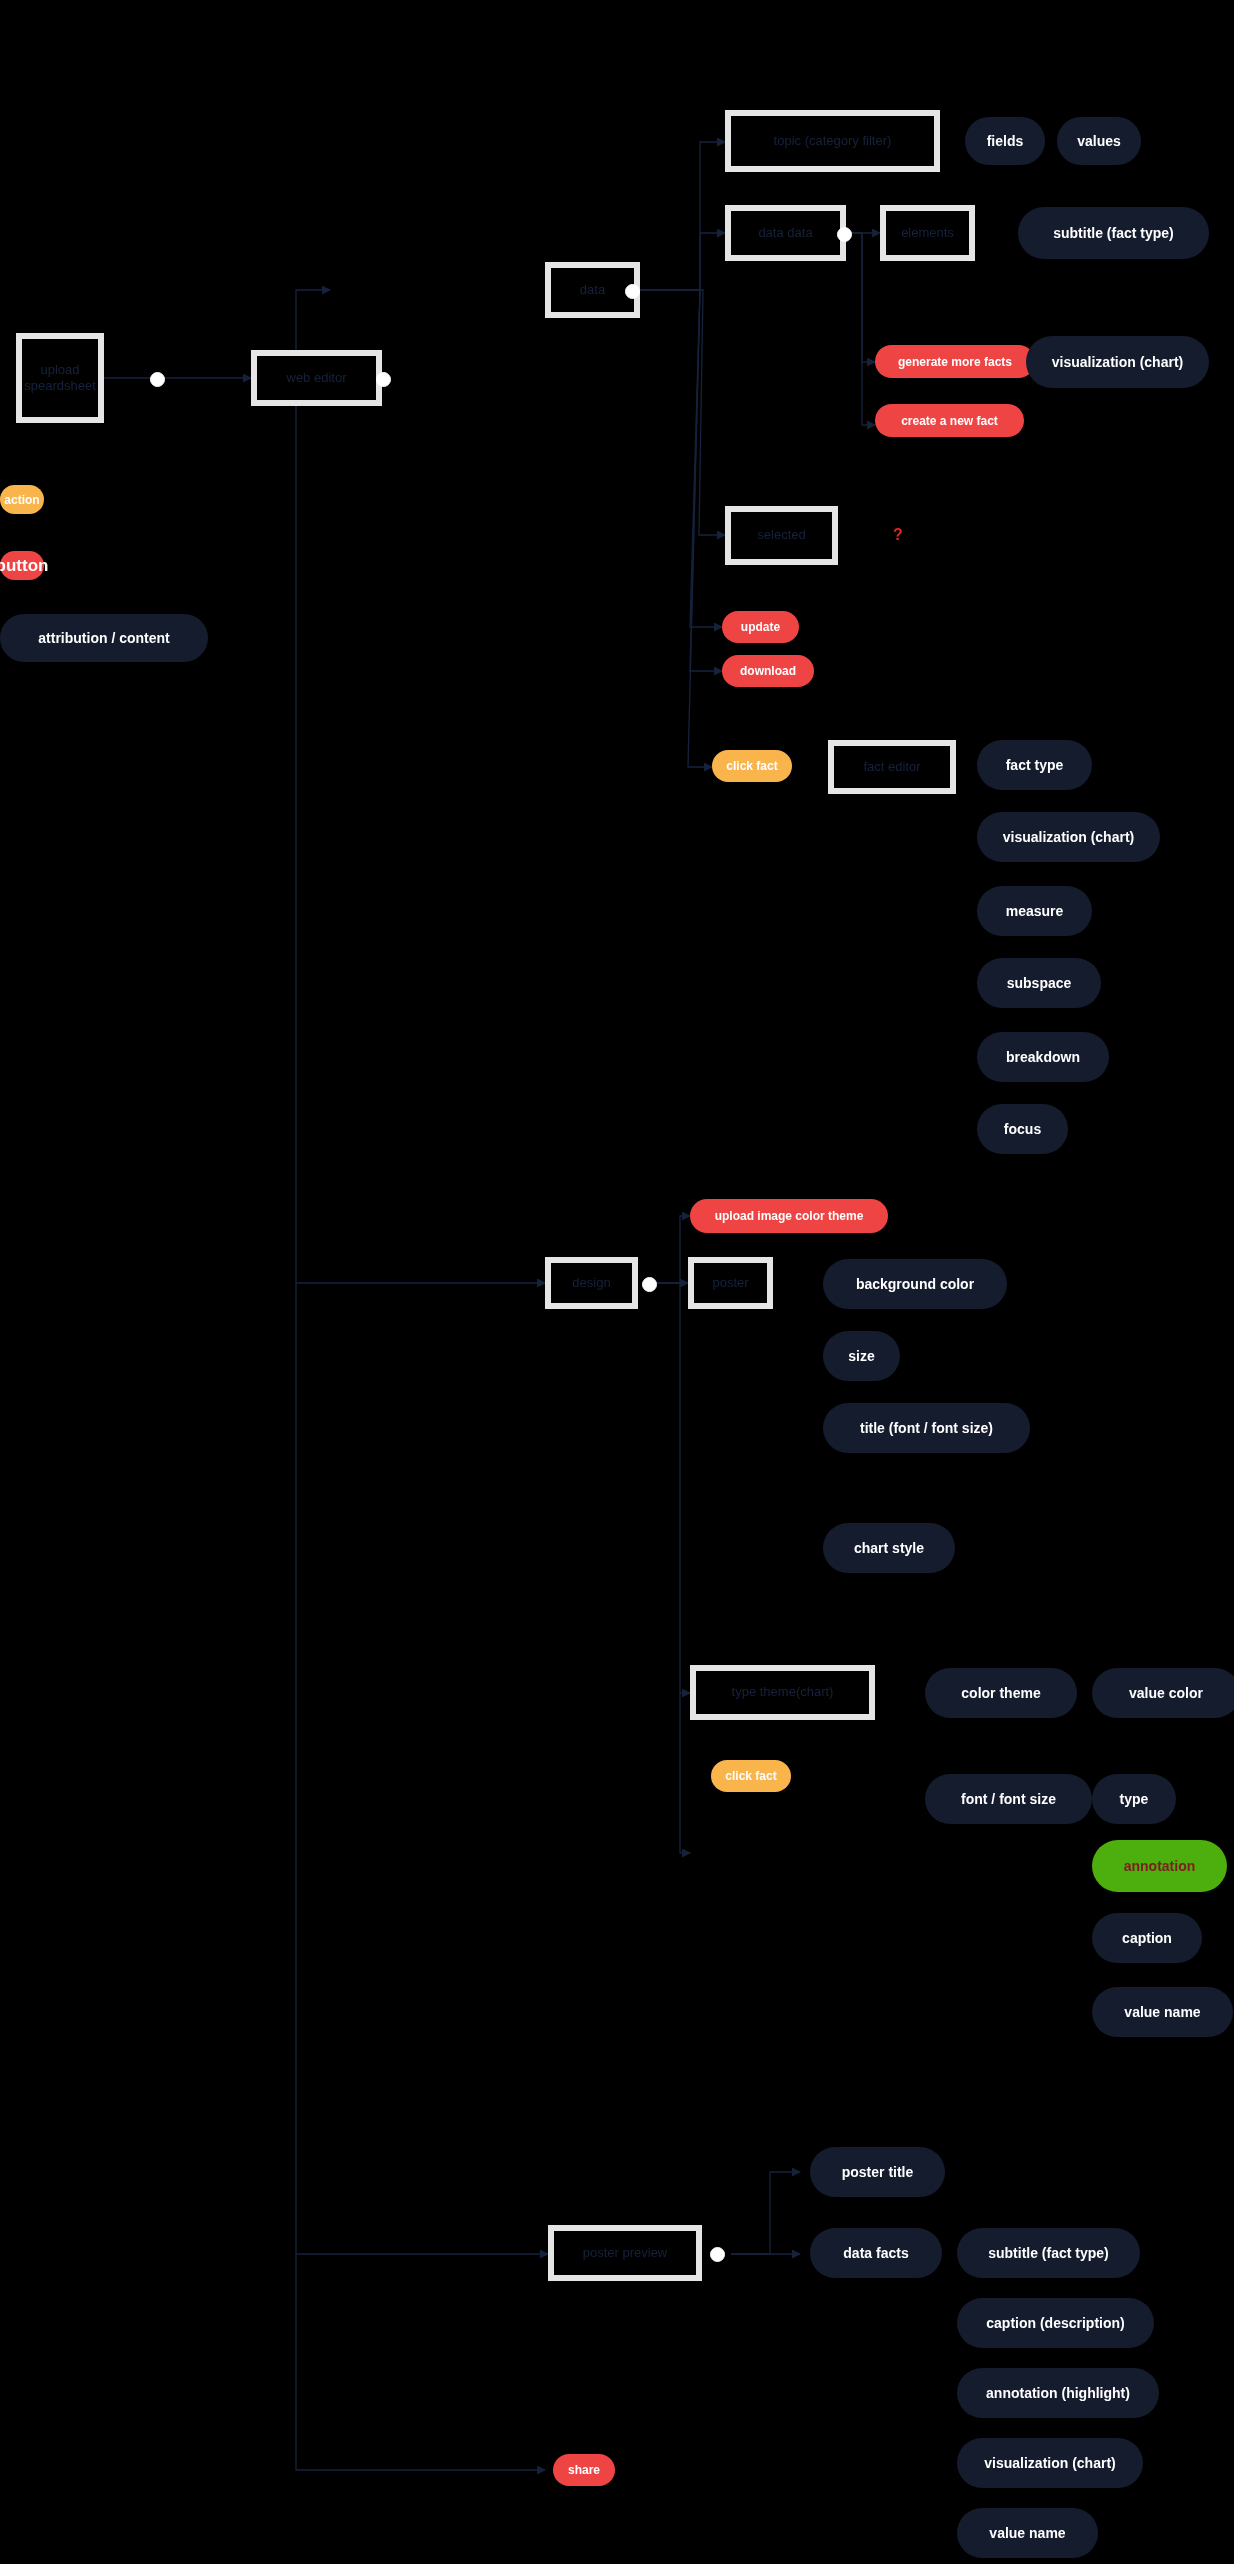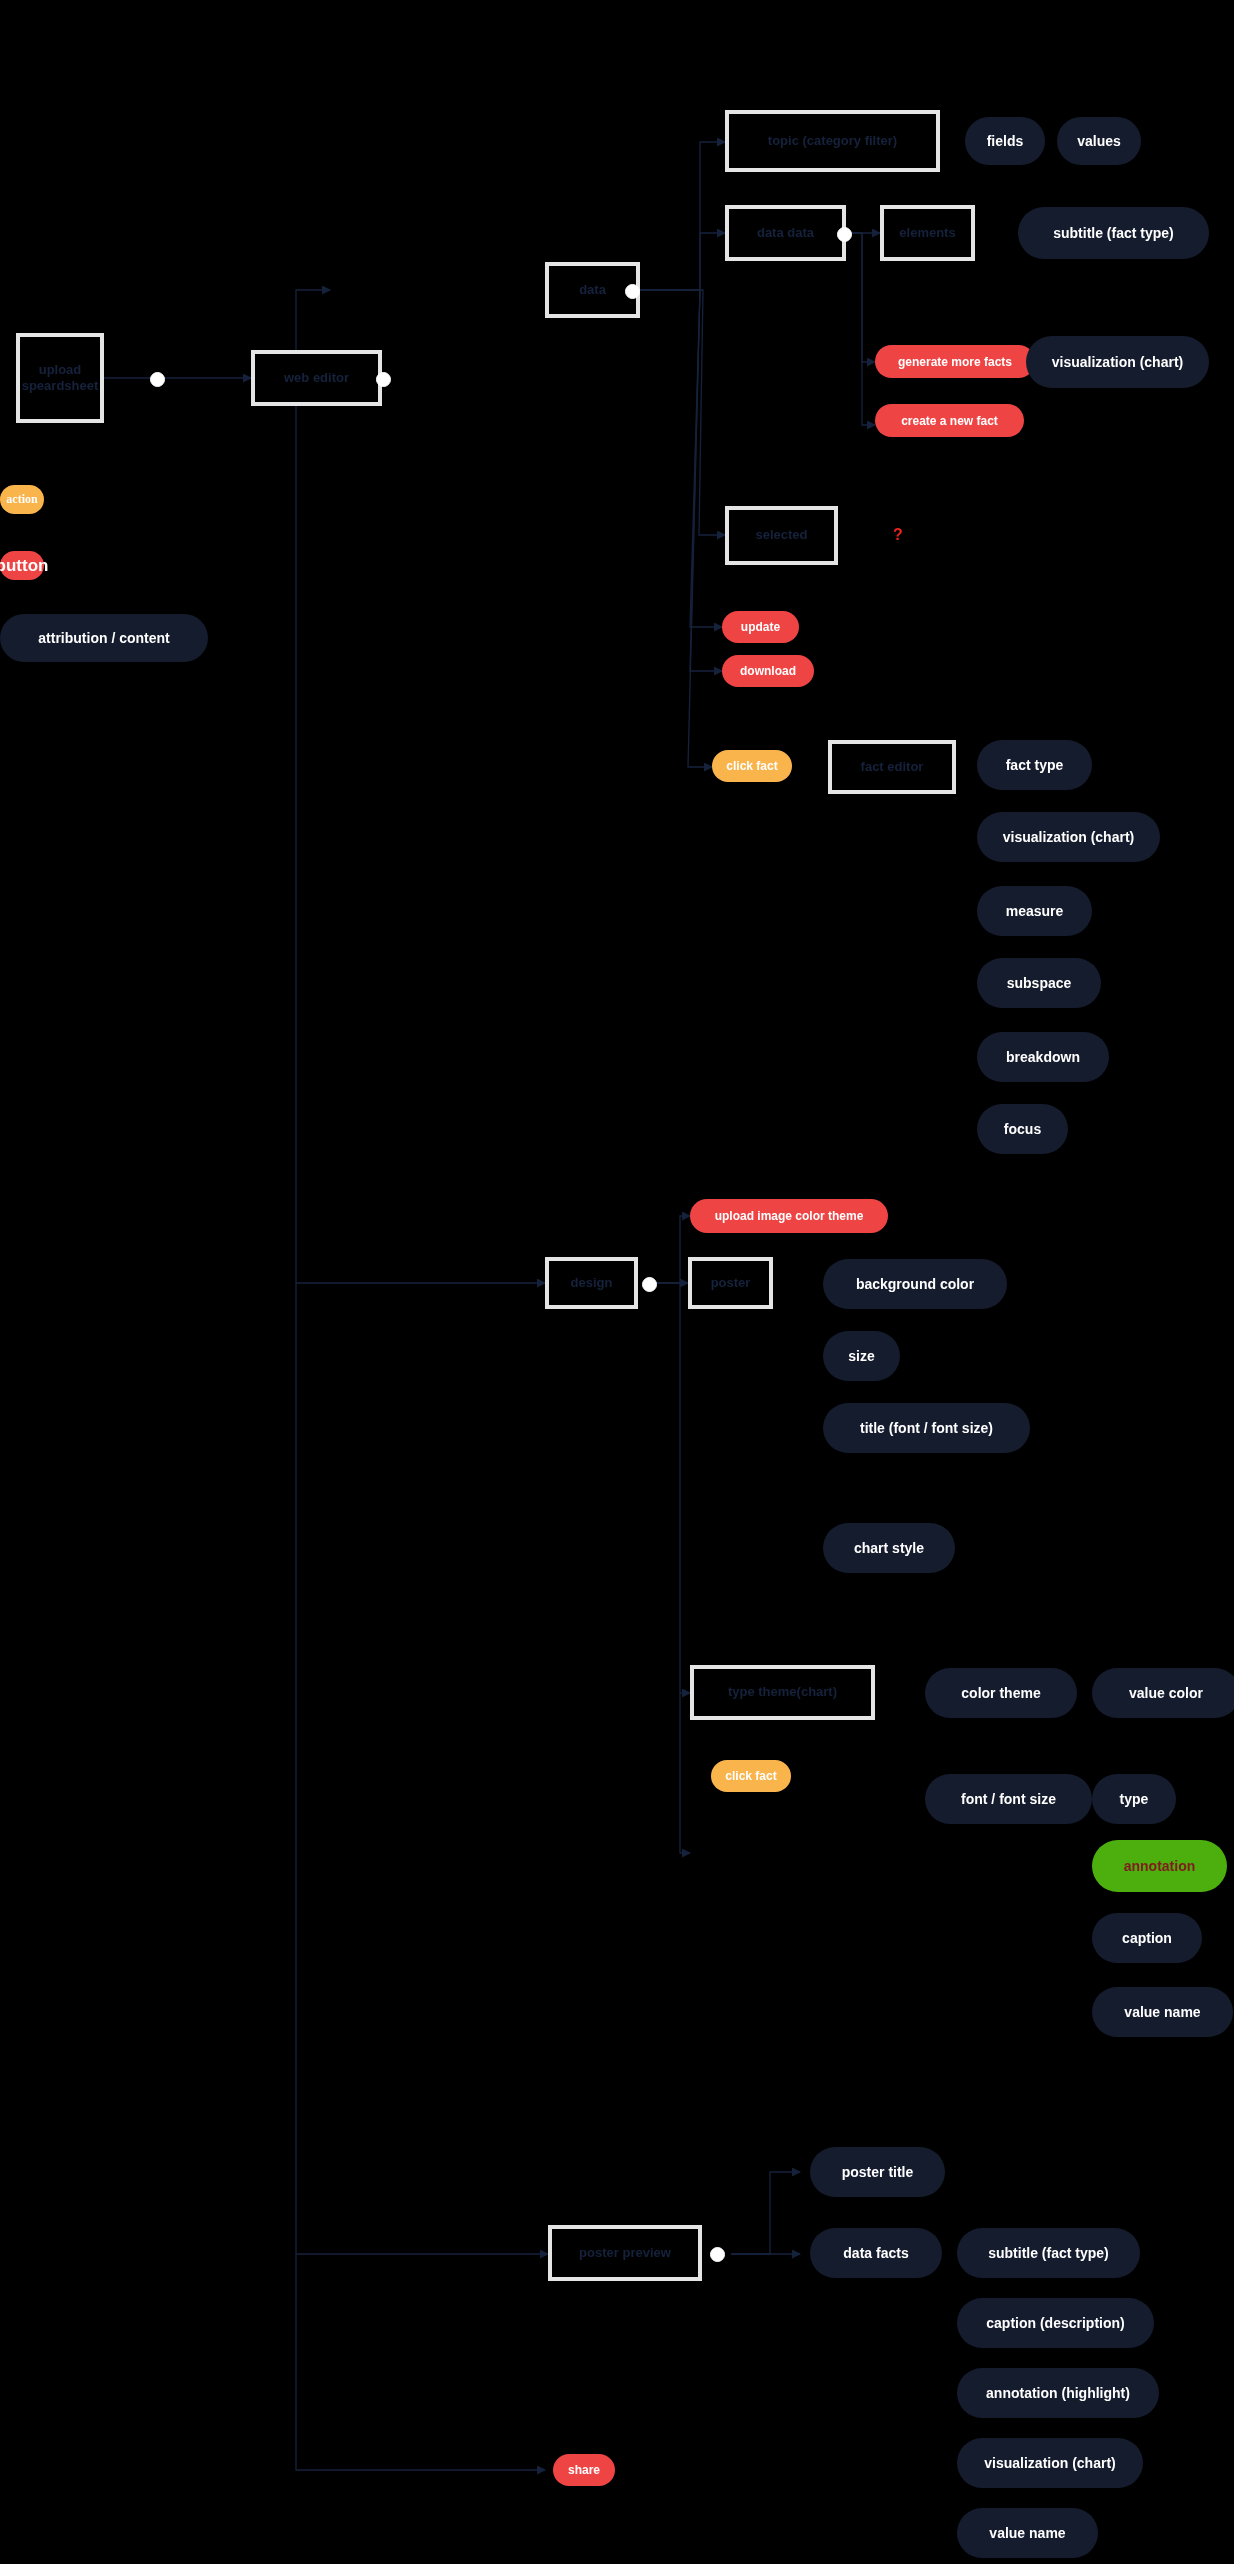--- a/index.html
+++ b/index.html
@@ -7,22 +7,22 @@
     width:1234px;height:2564px;position:relative;overflow:hidden;
     font-family:"Liberation Sans","DejaVu Sans",sans-serif;
     color:#fff;
   }
   #canvas{position:absolute;inset:0;width:1234px;height:2564px;}
   svg.edges{position:absolute;left:0;top:0;width:1234px;height:2564px;pointer-events:none;}
 
   
   .box{
     position:absolute;box-sizing:border-box;
-    border:4px solid #e5e5e5;background:#000;
-    color:#16223c;font-weight:bold;font-size:13px;
+    border:6px solid #e5e5e5;background:#000;
+    color:#16223c;font-weight:normal;font-size:13px;
     display:flex;align-items:center;justify-content:center;
     text-align:center;line-height:1.25;padding:4px 6px;
   }
   
   .pill{
     position:absolute;box-sizing:border-box;
     border-radius:999px;
     display:flex;align-items:center;justify-content:center;
     text-align:center;font-weight:bold;white-space:nowrap;
     padding:0 18px;
@@ -84,21 +84,21 @@
       <path d="M680,1283 L680,1693 L690,1693"></path>
       <path d="M680,1693 L680,1853 L690,1853"></path>
 
       <path d="M296,2254 L495,2254 L495,2254 L548,2254"></path>
 
       <path d="M731,2254 L770,2254 L770,2172 L800,2172"></path>
       <path d="M731,2254 L800,2254"></path>
     </g>
   </svg>
 
-  <div class="pill action legend" style="left:0px;top:485px;width:44px;height:29px;font-size:12px;padding:8px 10px;font-family:Liberation Serif, serif;">
+  <div class="pill action legend" style="left:0px;top:485px;width:44px;height:29px;font-size:12px;padding:8px 10px;">
     <span>action</span>
   </div>
   <div class="pill button legend" style="left:0px;top:551px;width:44px;height:29px;font-size:17px;padding:0 10px;">
     <span>button</span>
   </div>
   <div class="pill content legend" style="left:0px;top:614px;width:208px;height:48px;font-size:14px;">
     <span>attribution / content</span>
   </div>
 
   <div class="box" style="left:16px;top:333px;width:88px;height:90px;white-space:pre-line;">

